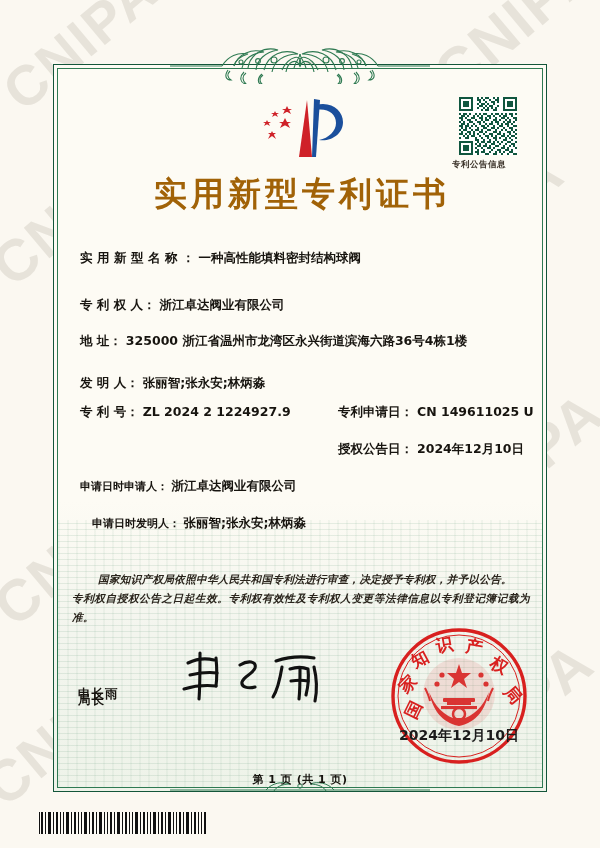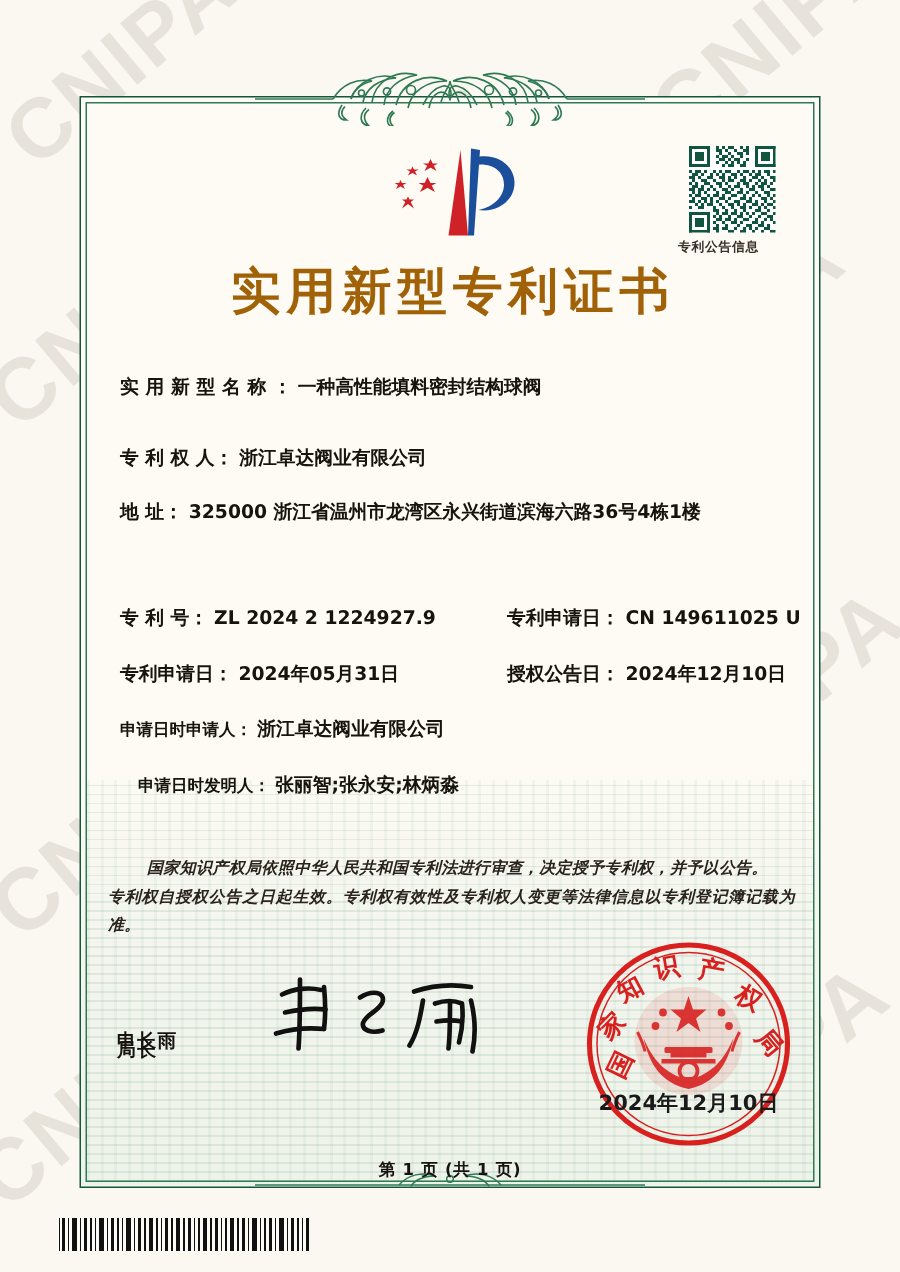--- a/index.html
+++ b/index.html
@@ -429,34 +429,34 @@
   <div class="field" style="left:80px;top:297px;">
     <span class="flabel">专 利 权 人</span><span class="flabel">：</span>
     <span class="fvalue">浙江卓达阀业有限公司</span>
   </div>
 
   <div class="field" style="left:80px;top:333px;">
     <span class="flabel">地          址</span><span class="flabel">：</span>
     <span class="fvalue">325000 浙江省温州市龙湾区永兴街道滨海六路36号4栋1楼</span>
   </div>
 
+  <div class="field" style="left:80px;top:375px;">
+    <span class="flabel">发  明  人</span><span class="flabel">：</span>
+    <span class="fvalue">张丽智;张永安;林炳淼</span>
+  </div>
 
   <div class="field" style="left:80px;top:404px;">
     <span class="flabel">专  利  号</span><span class="flabel">：</span>
     <span class="fvalue">ZL 2024 2 1224927.9</span>
   </div>
   <div class="field" style="left:338px;top:404px;">
     <span class="flabel">专利申请日</span><span class="flabel">：</span>
     <span class="fvalue">CN 149611025 U</span>
   </div>
 
-  <div class="field" style="left:80px;top:441px;">
-    <span class="flabel">专利申请日</span><span class="flabel">：</span>
-    <span class="fvalue">2024年05月31日</span>
-  </div>
   <div class="field" style="left:338px;top:441px;">
     <span class="flabel">授权公告日</span><span class="flabel">：</span>
     <span class="fvalue">2024年12月10日</span>
   </div>
 
   <div class="field" style="left:80px;top:478px;font-size:11px;">
     <span class="flabel">申请日时申请人</span><span class="flabel">：</span>
     <span class="fvalue" style="font-size:12.5px;">浙江卓达阀业有限公司</span>
   </div>
 

